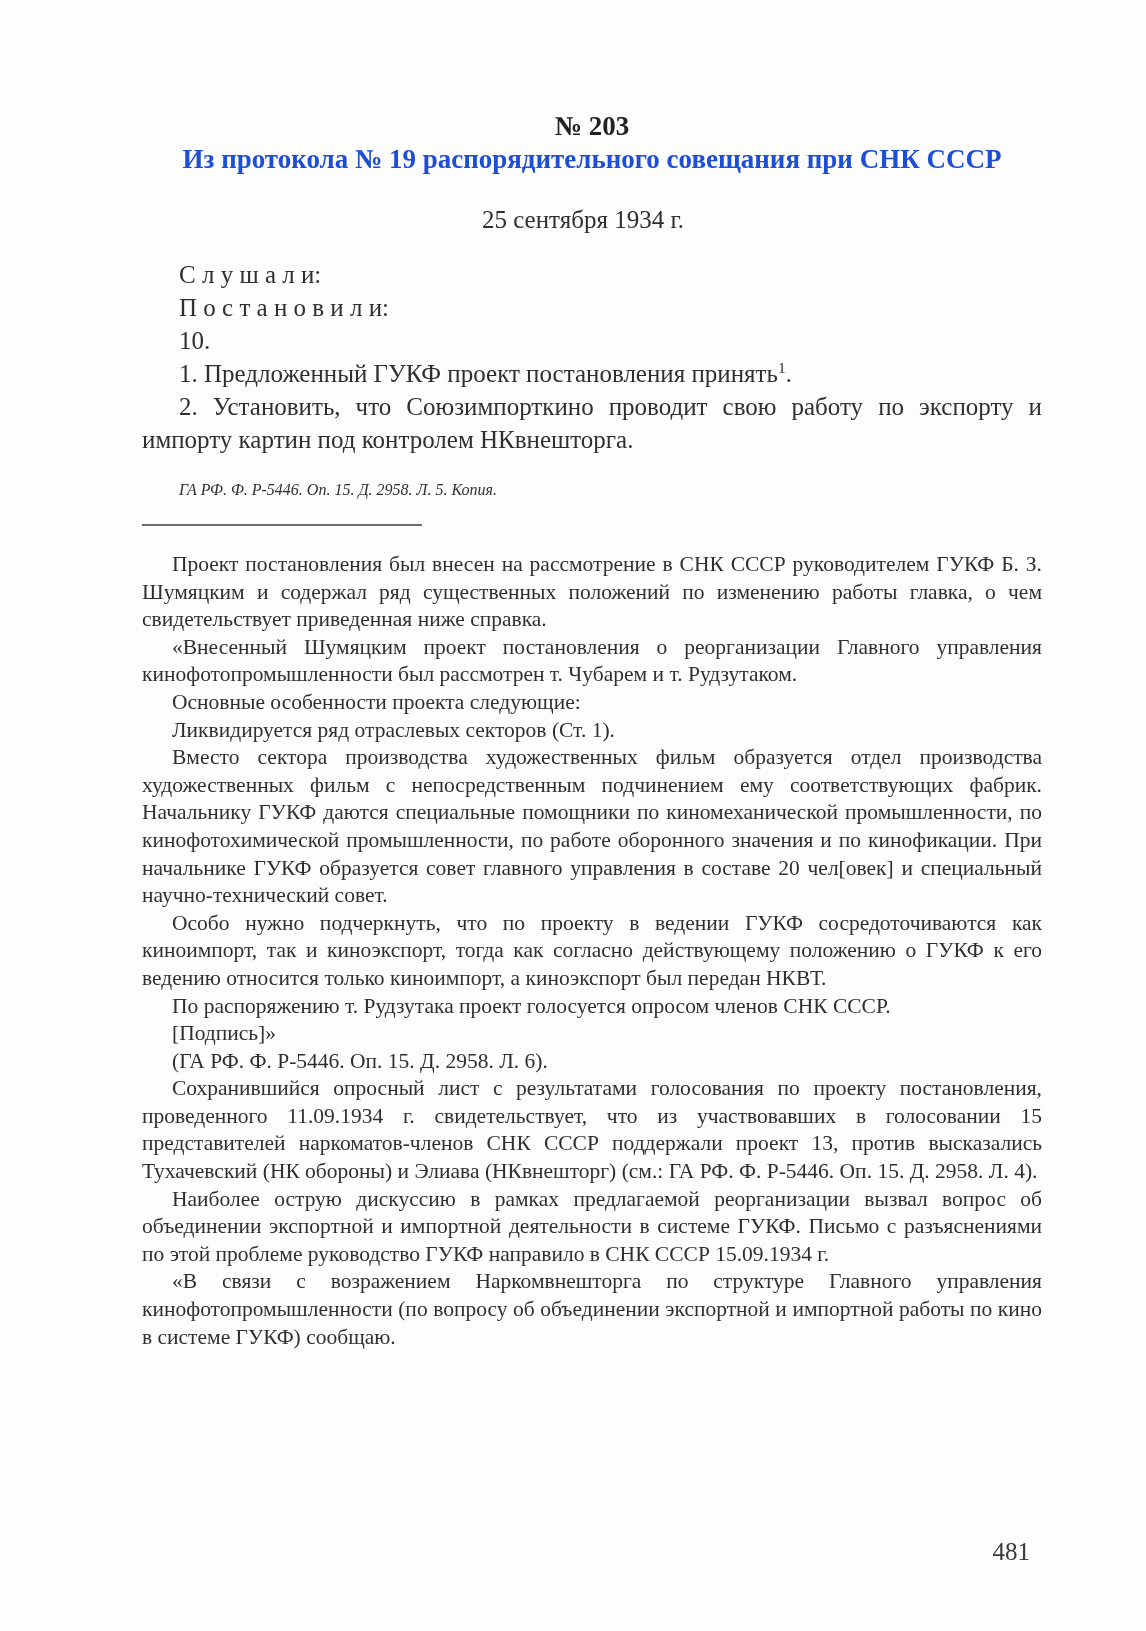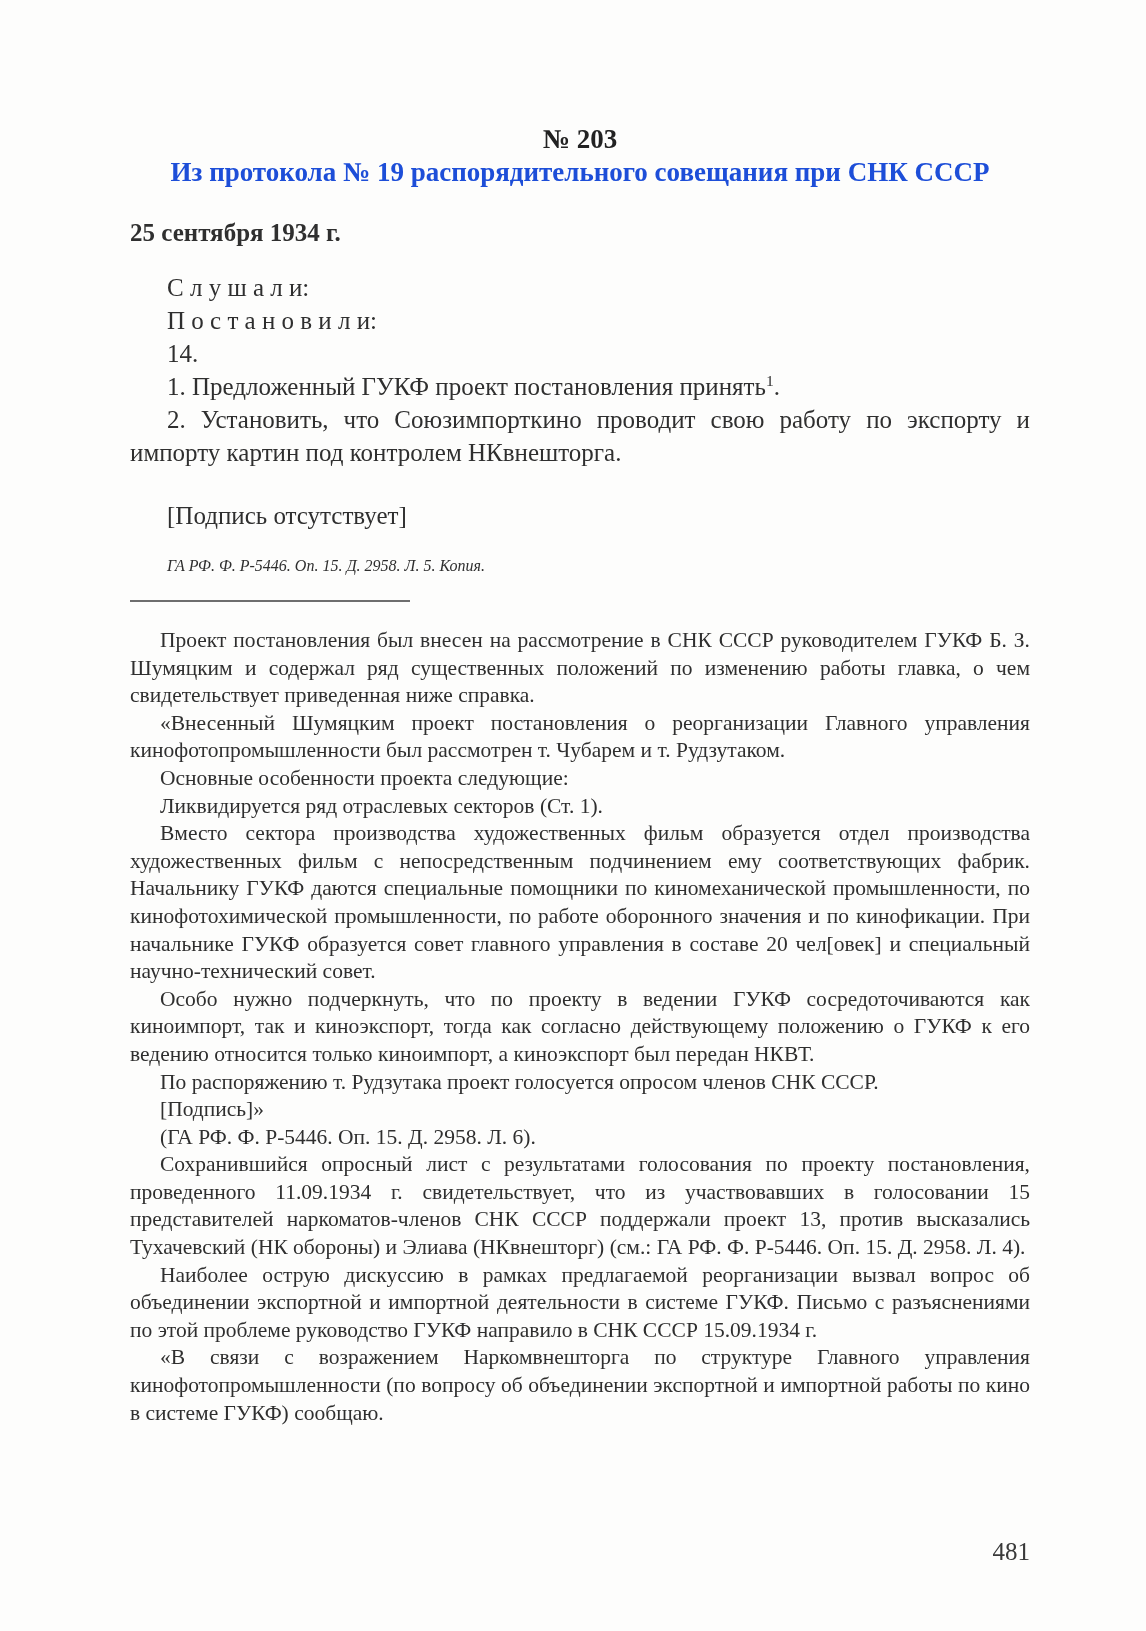--- a/index.html
+++ b/index.html
@@ -12,47 +12,45 @@
     width: 1146px;
     height: 1631px;
     margin: 0 auto;
     background: #fdfdfc;
     color: #2f2f2f;
     font-family: "Liberation Serif", "DejaVu Serif", serif;
     overflow: hidden;
   }
   .content {
     position: absolute;
-    left: 130px;
+    left: 142px;
     top: 0;
     width: 900px;
-    margin-top: 13px;
   }
   .doc-number {
     margin-top: 110px;
     text-align: center;
     font-weight: bold;
     font-size: 27px;
     line-height: 33px;
     color: #222;
   }
   .doc-title {
     text-align: center;
     font-weight: bold;
     font-size: 27px;
     line-height: 33px;
     color: #1d4ed8;
   }
   .doc-date {
     margin-top: 27px;
-    text-align: left;
+    text-align: center;
     font-size: 25px;
     line-height: 33px;
     padding-right: 18px;
-    font-weight: bold;
   }
   .body-text {
     margin-top: 22px;
     font-size: 25px;
     line-height: 33px;
     text-align: justify;
   }
   .body-text p {
     margin: 0;
     text-indent: 37px;
@@ -110,26 +108,25 @@
 <div class="page">
   <div class="content">
 
     <div class="doc-number">№ 203</div>
     <div class="doc-title">Из протокола № 19 распорядительного совещания при СНК СССР</div>
     <div class="doc-date">25 сентября 1934 г.</div>
 
     <div class="body-text">
       <p>С л у ш а л и:</p>
       <p>П о с т а н о в и л и:</p>
-      <p>14.</p>
+      <p>10.</p>
       <p><span>1. Предложенный ГУКФ проект постановления принять</span><sup>1</sup><span>.</span></p>
       <p>2. Установить, что Союзимпорткино проводит свою работу по экспорту и импорту картин под контролем НКвнешторга.</p>
     </div>
 
-    <div class="signature-note">[Подпись отсутствует]</div>
 
     <div class="archive-ref">ГА РФ. Ф. Р-5446. Оп. 15. Д. 2958. Л. 5. Копия.</div>
 
     <hr class="footnote-separator">
 
     <div class="footnote">
       <p>Проект постановления был внесен на рассмотрение в СНК СССР руководителем ГУКФ Б. З. Шумяцким и содержал ряд существенных положений по изменению работы главка, о чем свидетельствует приведенная ниже справка.</p>
       <p>«Внесенный Шумяцким проект постановления о реорганизации Главного управления кинофотопромышленности был рассмотрен т. Чубарем и т. Рудзутаком.</p>
       <p>Основные особенности проекта следующие:</p>
       <p>Ликвидируется ряд отраслевых секторов (Ст. 1).</p>

